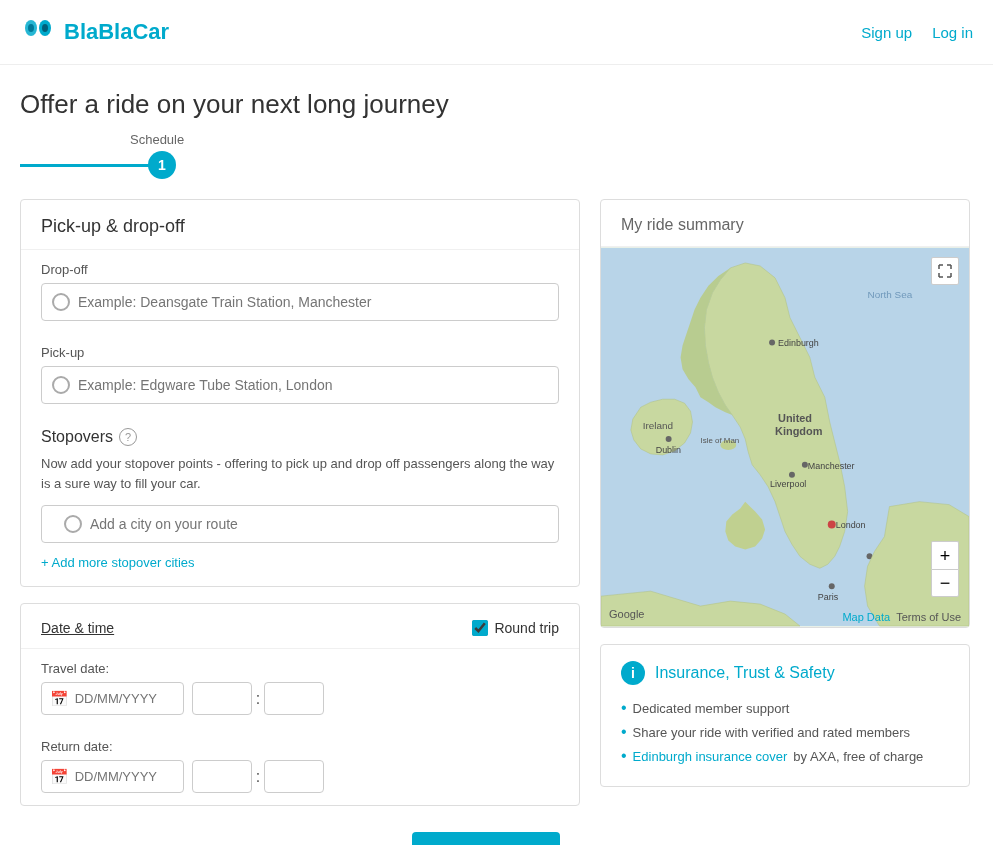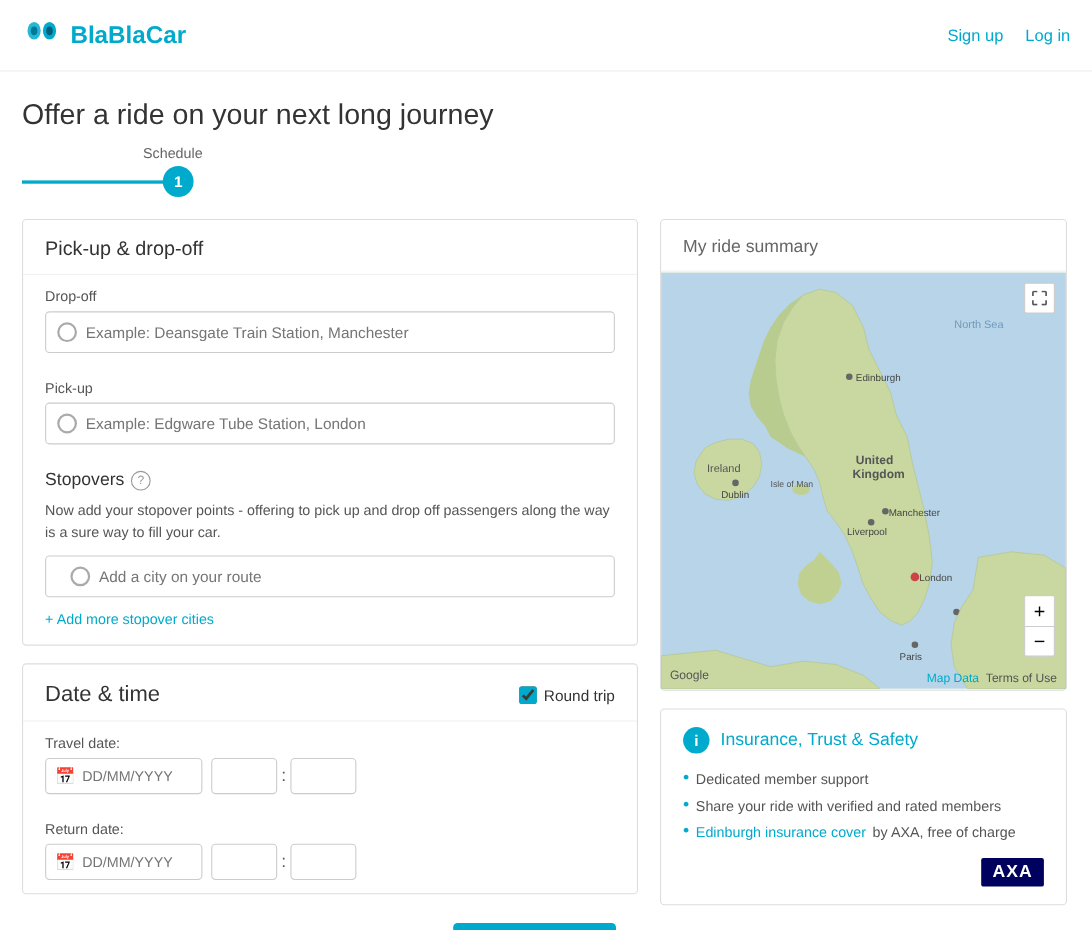--- a/index.html
+++ b/index.html
@@ -45,21 +45,21 @@
     .stopovers-desc { font-size: 13px; color: #555; line-height: 1.5; margin-bottom: 12px; }
     .add-city-input-wrap { display: flex; align-items: center; border: 1px solid #ccc; border-radius: 4px; background: #fff; padding: 0 22px; gap: 8px; margin-bottom: 12px; }
     .add-city-input-wrap input { border: none; outline: none; flex: 1; padding: 10px 0; font-size: 14px; color: #999; background: transparent; }
     .add-more-link { color: #00aacc; font-size: 13px; cursor: pointer; display: flex; align-items: center; gap: 4px; }
 
     
     .help-icon { width: 18px; height: 18px; border-radius: 50%; border: 1.5px solid #999; color: #999; font-size: 11px; display: inline-flex; align-items: center; justify-content: center; cursor: help; }
 
     
     .date-time-card .card-header { display: flex; align-items: center; justify-content: space-between; padding: 16px 20px 12px; border-bottom: 1px solid #f0f0f0; }
-    .date-time-title { font-size: 20px; font-weight: 500; color: #333; }
+    .date-time-title { font-size: 14px; font-weight: 500; color: #333; text-decoration: underline; }
     .round-trip-wrap { display: flex; align-items: center; gap: 6px; }
     .round-trip-checkbox { width: 16px; height: 16px; accent-color: #00aacc; }
     .round-trip-label { font-size: 14px; color: #333; }
 
     .date-row { padding: 12px 20px; }
     .date-row-label { font-size: 13px; color: #555; margin-bottom: 6px; }
     .date-inputs { display: flex; align-items: center; gap: 8px; }
     .date-field { display: flex; align-items: center; border: 1px solid #ccc; border-radius: 4px; background: #fff; padding: 0 8px; gap: 6px; }
     .date-field input { border: none; outline: none; padding: 8px 0; font-size: 13px; color: #999; width: 100px; background: transparent; }
     .cal-icon { color: #666; font-size: 15px; }
@@ -315,19 +315,16 @@
           <span>Dedicated member support</span>
         </li>
         <li>
           <span>Share your ride with verified and rated members</span>
         </li>
         <li>
           <a href="#">Edinburgh insurance cover</a>
           <span> by AXA, free of charge</span>
         </li>
       </ul>
-      <div class="axa-logo">
-        <div class="axa-badge">AXA</div>
-      </div>
     </div>
 
   </div>
 </div>
 
 </body></html>

